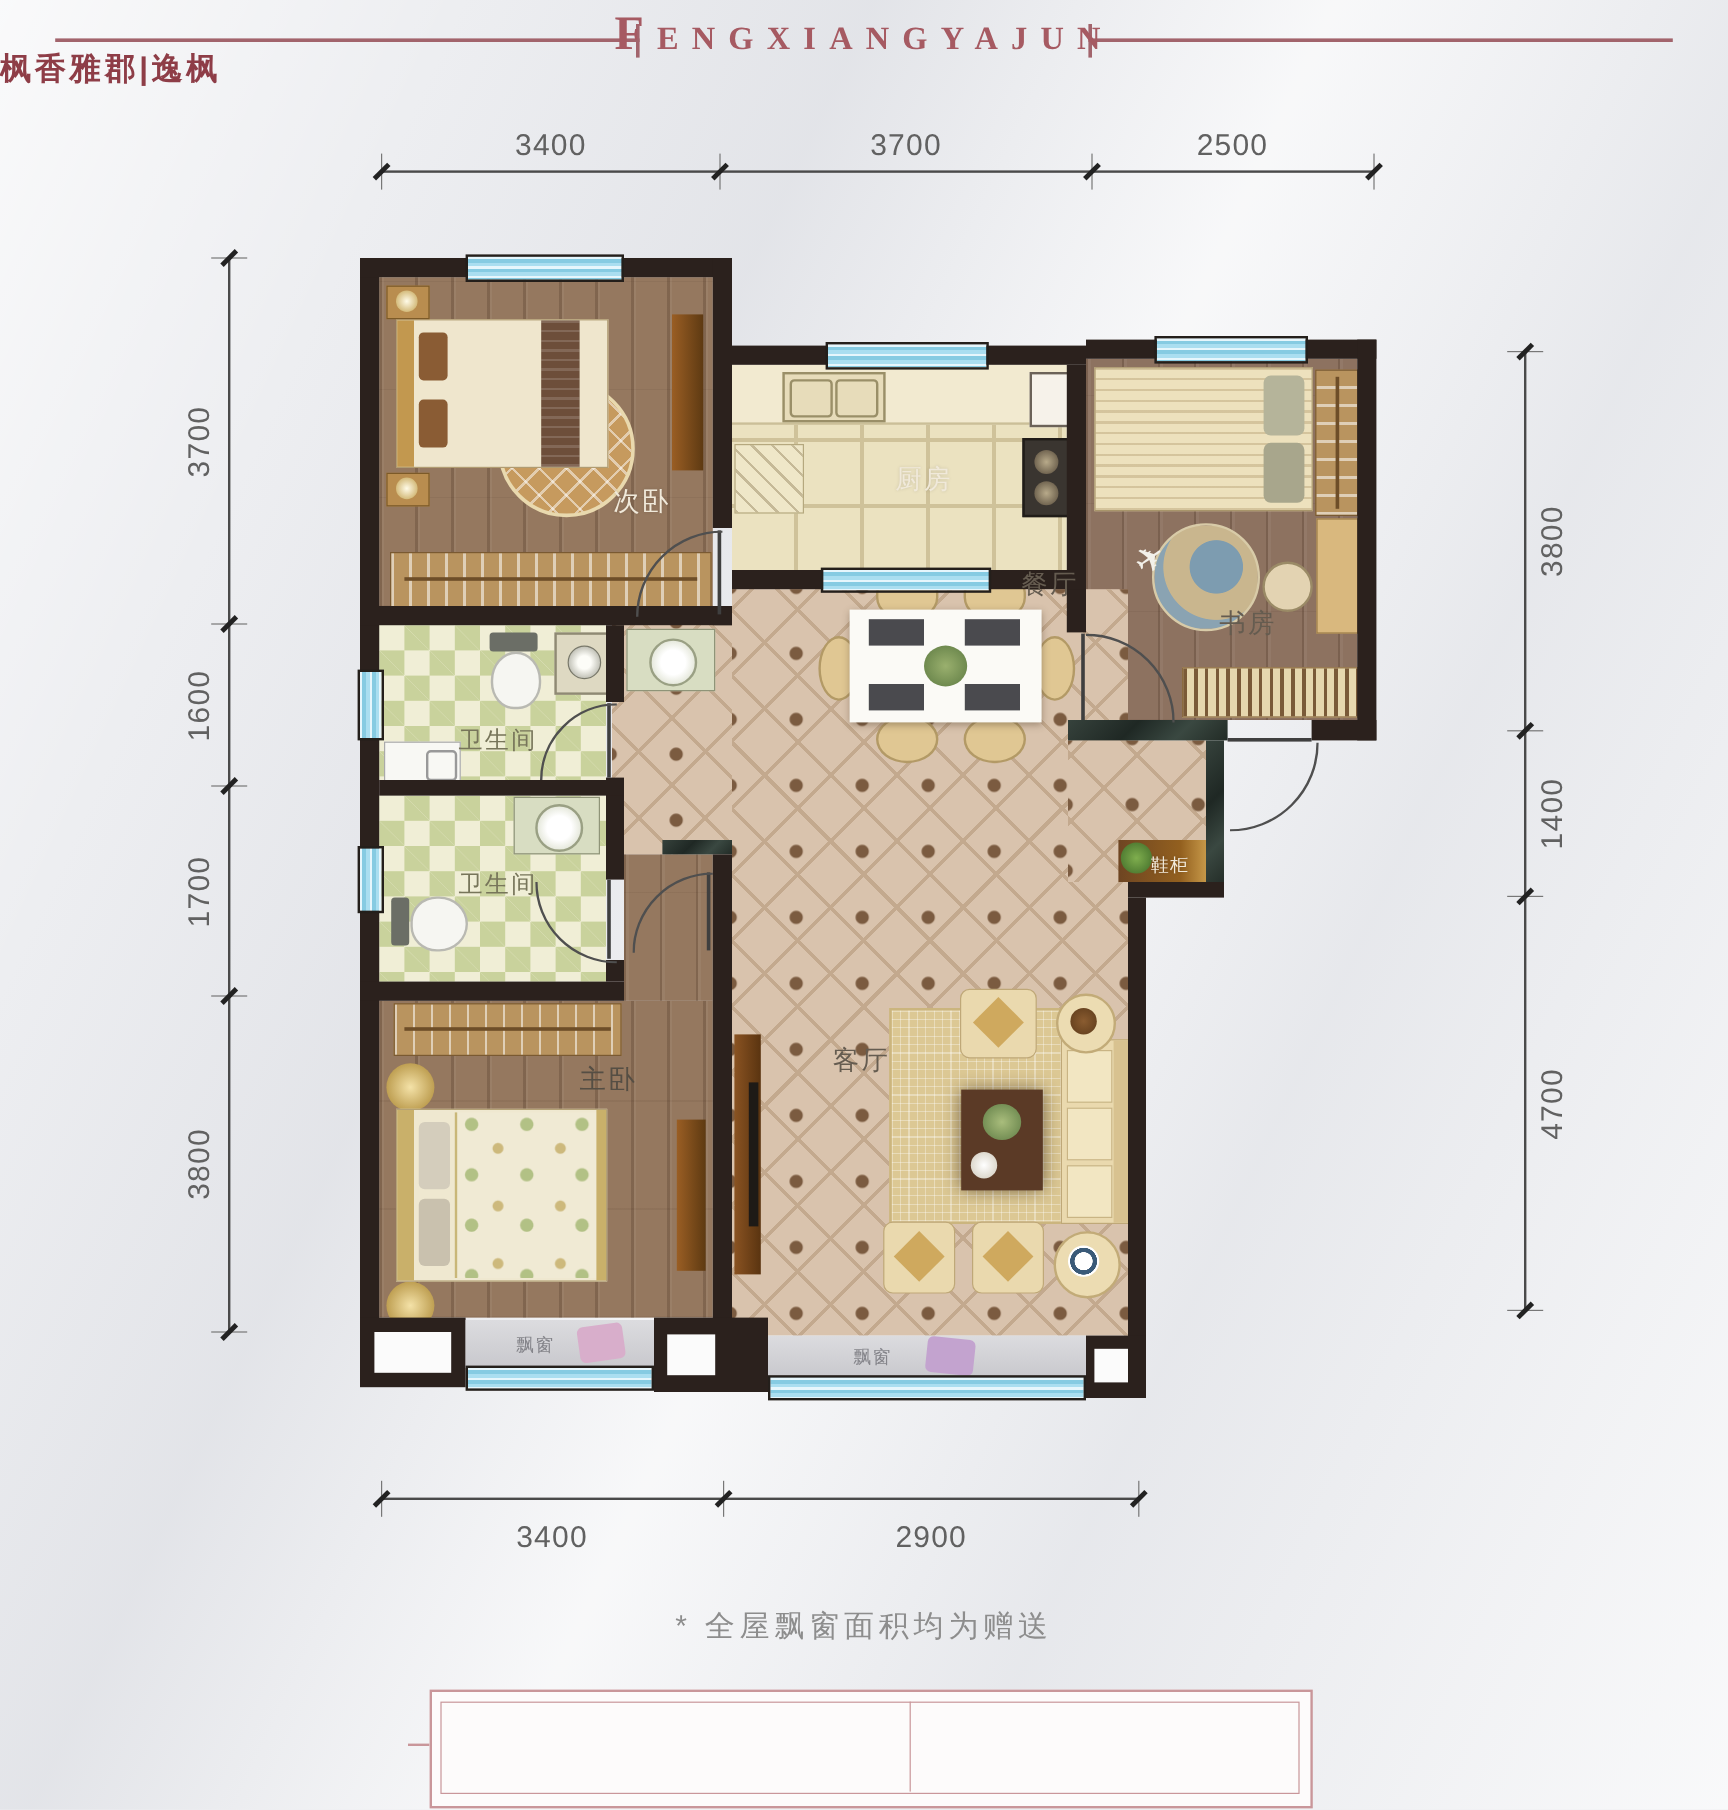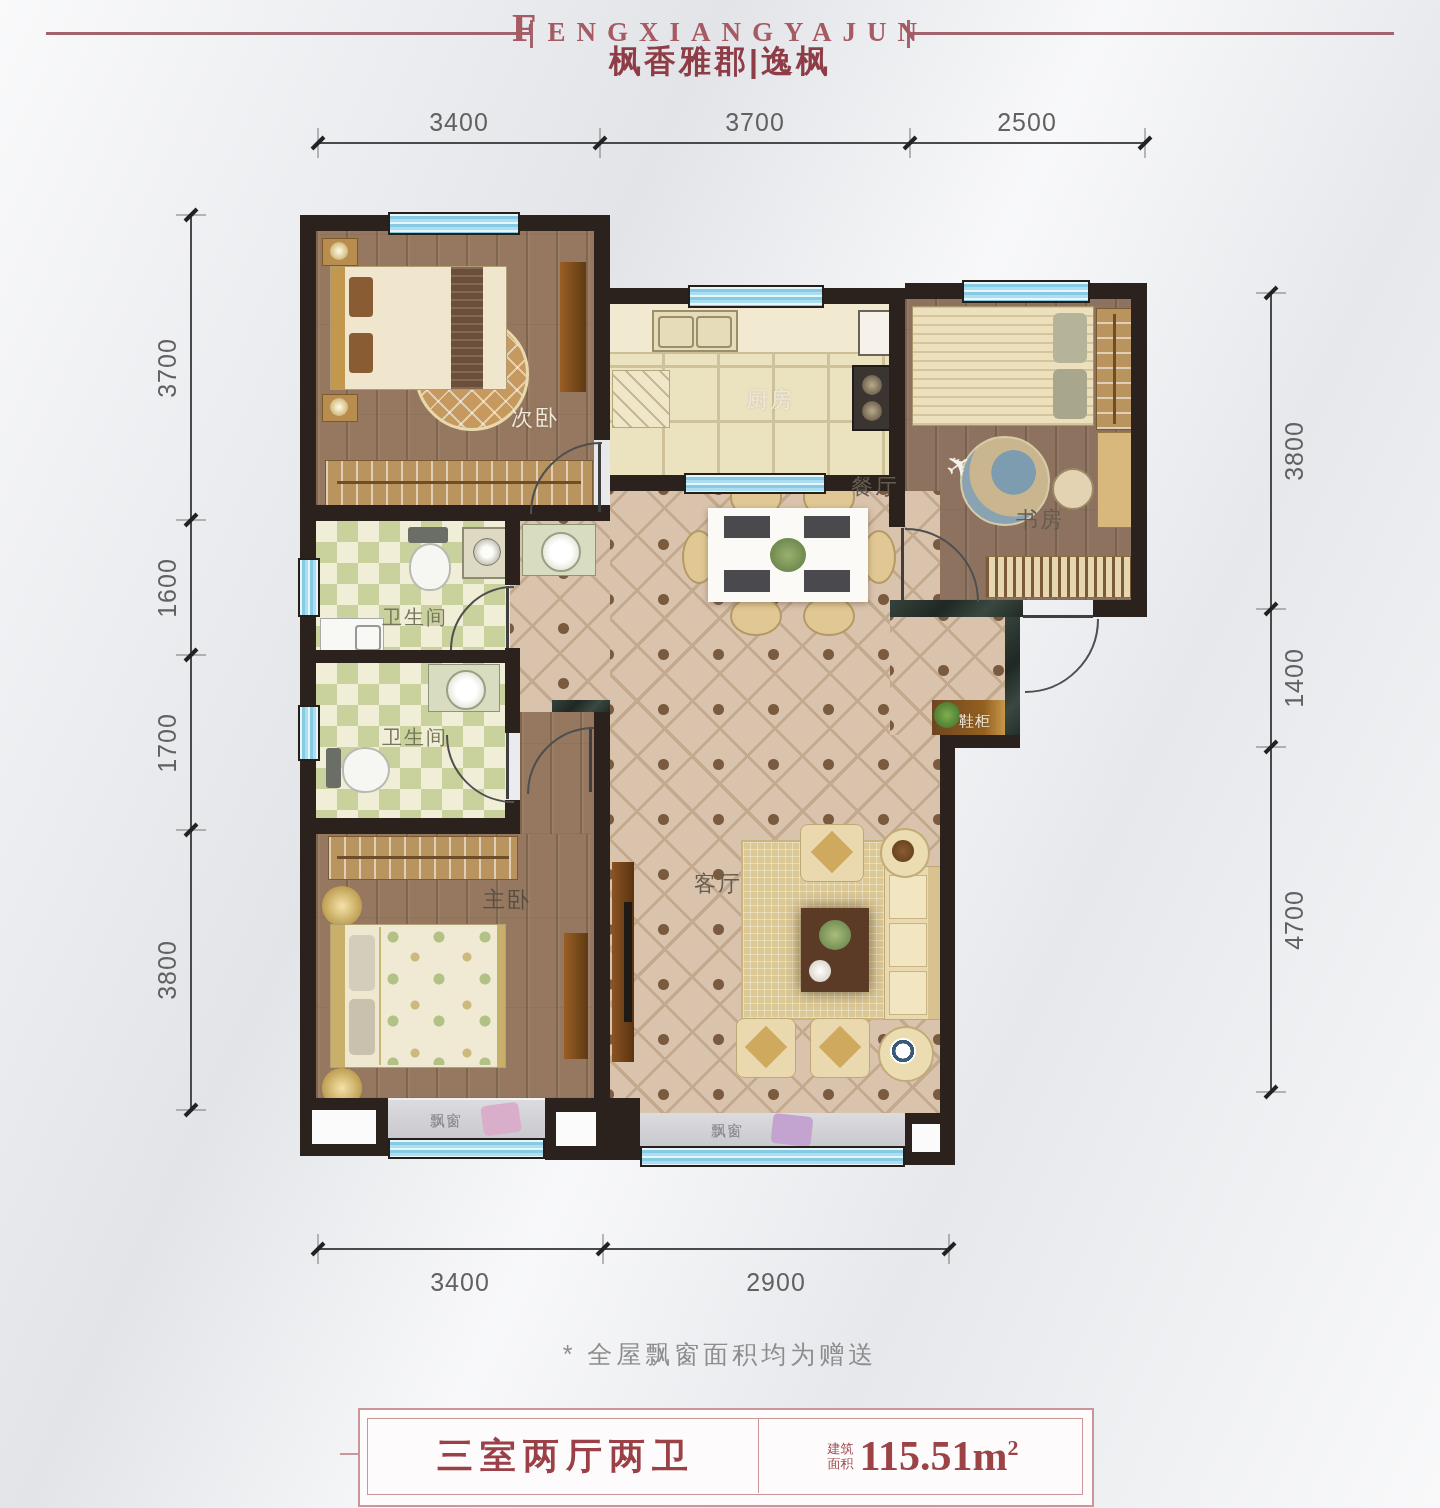--- a/index.html
+++ b/index.html
@@ -5,22 +5,22 @@
   html,body{margin:0;padding:0;}
   body{width:1440px;height:1508px;position:relative;overflow:hidden;
        background:#edeef1;font-family:"Liberation Sans",sans-serif;}
   .streak{position:absolute;pointer-events:none;}
   .abs{position:absolute;}
   
   .brand-en{position:absolute;left:0;top:4px;width:1440px;text-align:center;
     font-family:"Liberation Serif",serif;font-size:27px;letter-spacing:11px;
     color:#a65a62;font-weight:600;}
   .brand-en::first-letter{font-size:40px;}
-  .brand-cn{position:absolute;left:0;top:40px;width:1440px;text-align:center;
-    font-size:32px;font-weight:bold;letter-spacing:3px;color:#8e3d47;}
+  .brand-cn{position:absolute;left:0;top:40px;width:1440px;
+    font-size:26px;font-weight:bold;letter-spacing:3px;color:#8e3d47;}
   .hline{position:absolute;height:3px;background:#a2646c;}
   .htick{position:absolute;width:3px;height:28px;background:#a2646c;}
   
   .dimline-h{position:absolute;height:2px;background:#4a4a4a;}
   .dimline-v{position:absolute;width:2px;background:#4a4a4a;}
   .tk{position:absolute;width:17px;height:4px;background:#222;
       transform:translate(-50%,-50%) rotate(-45deg);}
   .ext-v{position:absolute;width:1px;height:30px;background:#777;transform:translate(-50%,-50%);}
   .ext-h{position:absolute;width:30px;height:1px;background:#777;transform:translate(-50%,-50%);}
   .dimtxt{position:absolute;font-size:25px;color:#616161;transform:translate(-50%,-50%);
@@ -384,21 +384,13 @@
   <div class="lbl gray small" style="left:727px;top:1131px;">飘窗</div>
   <div class="lbl light small" style="left:975px;top:721px;">鞋柜</div>
 </div>
 
 <div class="note">* 全屋飘窗面积均为赠送</div>
 
 <div class="abs" style="left:340px;top:1453px;width:18px;height:2px;background:#c9969a;"></div>
 <div class="infobar-outer">
   <div class="infobar-inner"></div>
   <div class="info-div" style="left:398px;"></div>
-  <div class="layout-txt" style="left:7px;top:8px;">三室两厅两卫</div>
-  <div class="area-wrap" style="left:405px;top:8px;">
-    <div class="area-lab">
-      <div>建筑</div>
-      <div>面积</div>
-    </div>
-    <div class="area-val"><span>115.51m</span><sup>2</sup></div>
-  </div>
 </div>
 
 </body></html>

